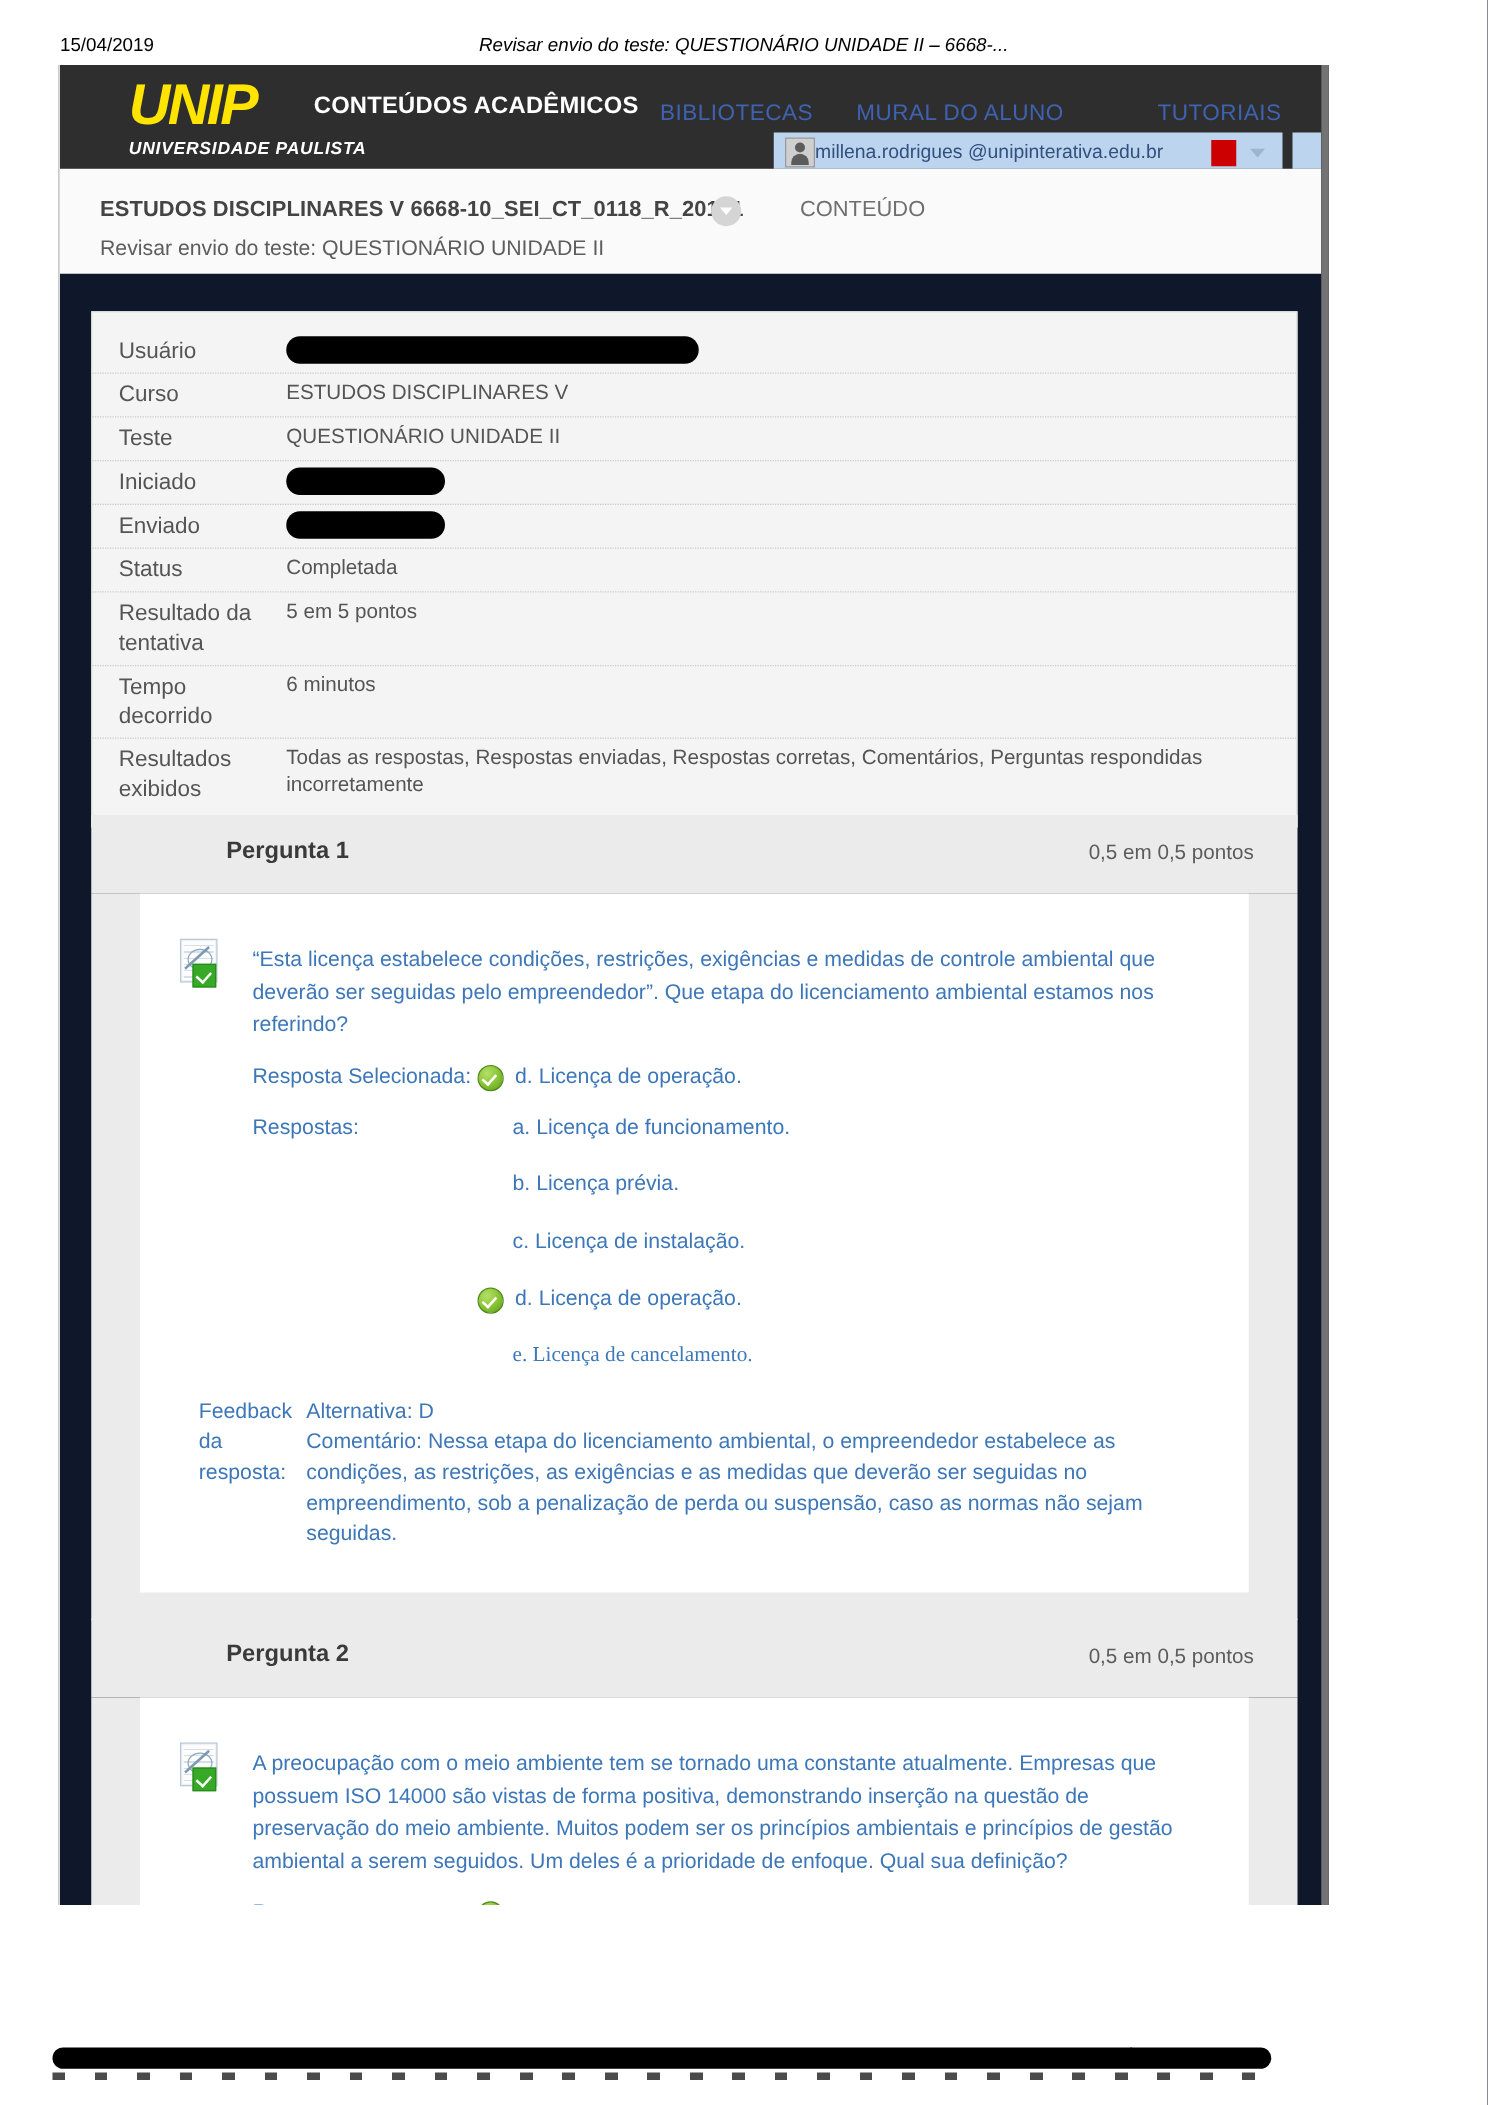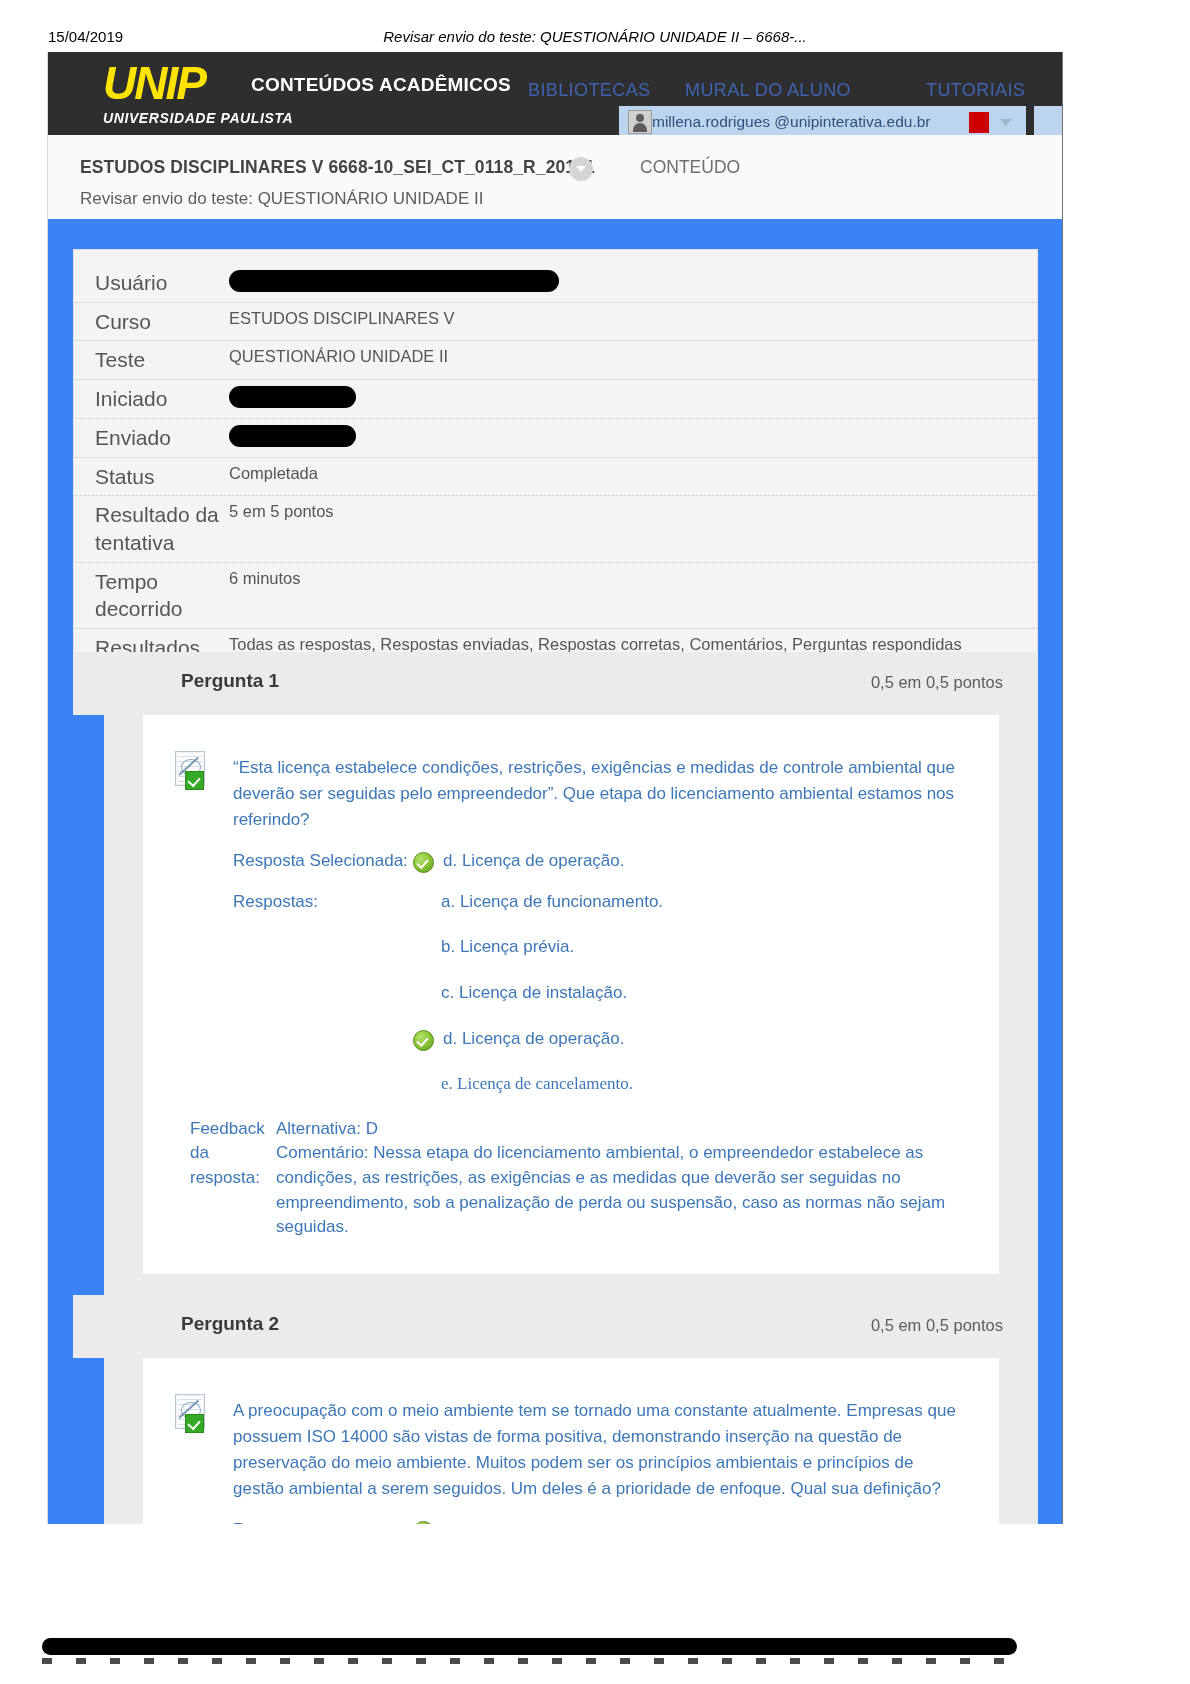--- a/index.html
+++ b/index.html
@@ -34,23 +34,23 @@
   }
   .print-footer .pf-ghost{
     position:absolute; left:42px; top:22px; width:975px; height:6px;
     background:repeating-linear-gradient(90deg,#2b2b2b 0 10px, transparent 10px 34px);
     opacity:.85;
   }
 
   
   .page{
     position:absolute; left:47px; top:52px; width:1016px; height:1472px;
-    background:#3b82f6;
+    background:#0f172a;
     border-left:1px solid #d9d9d9;
-    border-right:1px solid #737373;
+    border-right:6px solid #737373;
     box-sizing:border-box;
     overflow:hidden;
   }
 
   
   .topbar{
     position:relative; height:83px; background:#2e2e2e; overflow:hidden;
   }
   .logo-wrap{position:absolute; left:55px; top:8px; width:210px; height:64px;}
   .logo-unip{
@@ -142,21 +142,21 @@
   }
   .inforow{
     display:flex; align-items:flex-start;
     border-bottom:1px dotted #c9c9c9;
     padding:5px 0 5px 0;
     min-height:24px;
   }
   .inforow:last-child{border-bottom:none;}
   .infolabel{
     width:155px; flex:none; padding-left:21px; box-sizing:border-box;
-    font-size:21px; color:#555; line-height:1.32;
+    font-size:18px; color:#555; line-height:1.32;
   }
   .infoval{
     font-size:16.5px; color:#555; line-height:1.32; padding-right:16px;
   }
   .redact{ display:inline-block; background:#000; border-radius:11px; vertical-align:middle;}
   .redact.r-user{ width:330px; height:22px; }
   .redact.r-date{ width:127px; height:22px; }
 
   
   .qblock{ position:absolute; left:25px; width:965px; }
@@ -165,21 +165,21 @@
   }
   .qhead .qtitle{
     position:absolute; left:108px; top:18px;
     font-weight:bold; font-size:19px; color:#3a3a3a;
   }
   .qhead .qpoints{
     position:absolute; right:35px; top:21px;
     font-size:16.5px; color:#5c5c5c;
   }
   .qbody{
-    background:#ebebeb; padding:0 39px 22px 39px;margin-left:31px;
+    background:#ebebeb; padding:0 39px 22px 39px;
   }
   .qcard{
     background:#ffffff; padding:40px 36px 34px 34px; position:relative;
   }
 
   
   .qicon{
     position:absolute; left:32px; top:36px; width:34px; height:36px;
   }
   .qicon .sheet{

